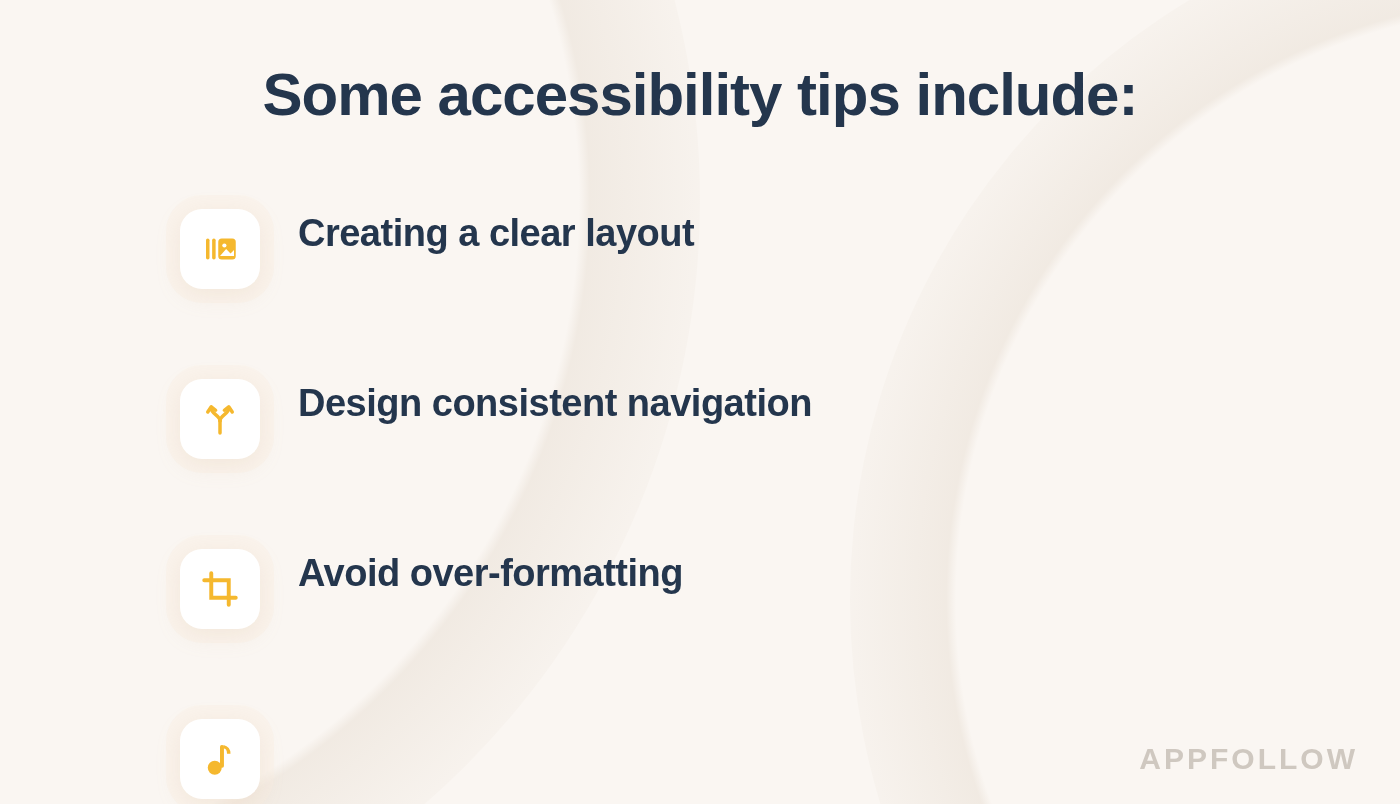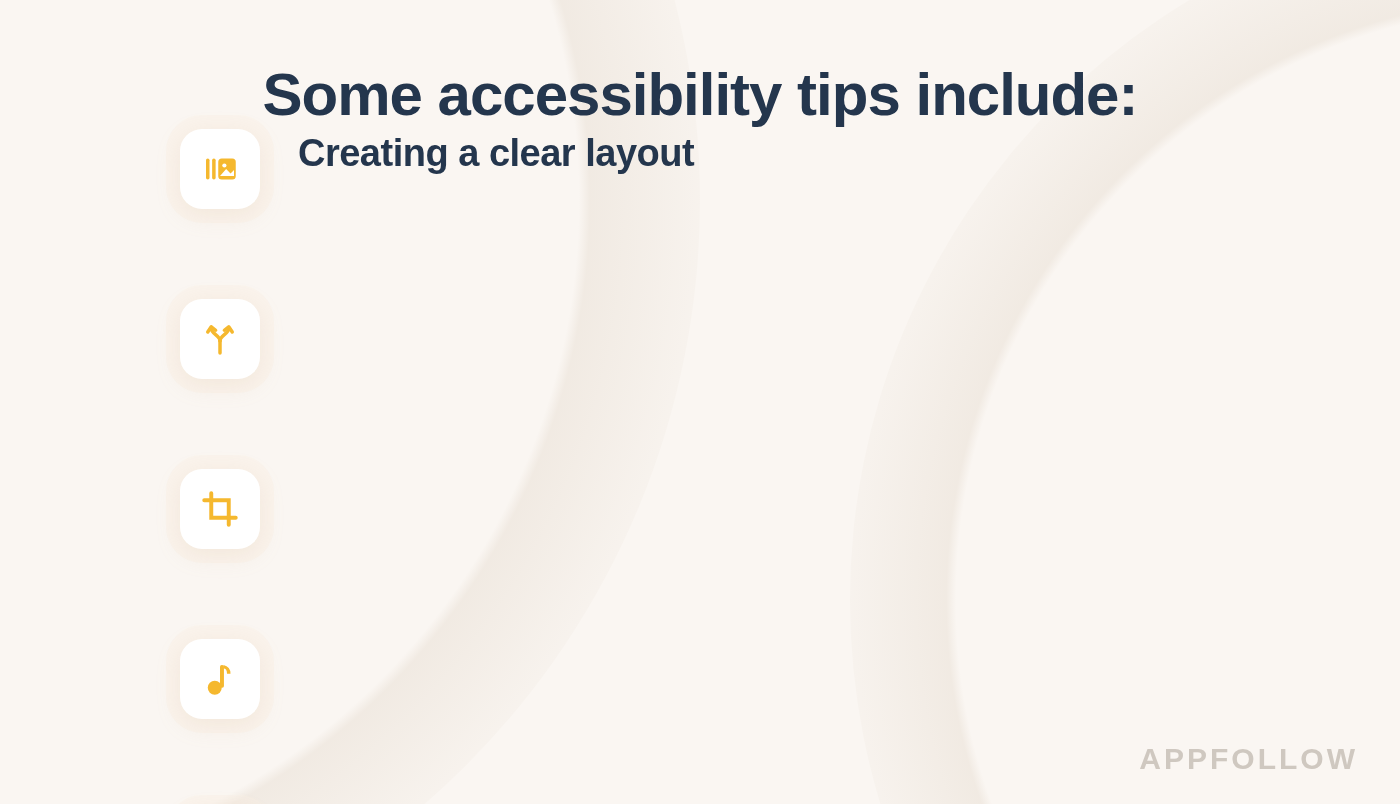--- a/index.html
+++ b/index.html
@@ -24,20 +24,21 @@
     width: 100%;
     height: 100%;
     padding: 60px 90px 40px 90px;
   }
   .title {
     font-size: 60px;
     font-weight: 800;
     color: #24364d;
     text-align: center;
     letter-spacing: -1px;
+    margin-bottom: 80px;
   }
   .grid {
     display: grid;
     grid-template-columns: 1fr;
     column-gap: 60px;
     row-gap: 90px;
     padding: 0 90px;
   }
   .tip {
     display: flex;
@@ -103,29 +104,31 @@
     <div class="tip">
       <div class="tile">
         <svg viewBox="0 0 48 48" fill="none" stroke="#f5b82e" stroke-width="4" stroke-linecap="round" stroke-linejoin="round">
           <path d="M24 40 V26"></path>
           <path d="M24 26 C24 20 14 18 14 12"></path>
           <path d="M24 26 C24 20 34 18 34 12"></path>
           <path d="M10 16 L14 10 L19 14"></path>
           <path d="M29 14 L34 10 L38 16"></path>
         </svg>
       </div>
+      <div class="tip-text">Design consistent navigation</div>
     </div>
 
     <div class="tip">
       <div class="tile">
         <svg viewBox="0 0 48 48" fill="none" stroke="#f5b82e" stroke-width="4.5" stroke-linecap="round">
           <path d="M14 6 V34 H42"></path>
           <path d="M6 14 H34 V42"></path>
         </svg>
       </div>
+      <div class="tip-text">Avoid over-formatting</div>
     </div>
 
     <div class="tip">
       <div class="tile">
         <svg viewBox="0 0 48 48" fill="#f5b82e">
           <circle cx="18" cy="34" r="8"></circle>
           <rect x="24" y="8" width="4.5" height="26" rx="2"></rect>
           <path d="M28 8 Q36 10 36 18 L32 18 Q32 12 28 12 Z"></path>
         </svg>
       </div>

